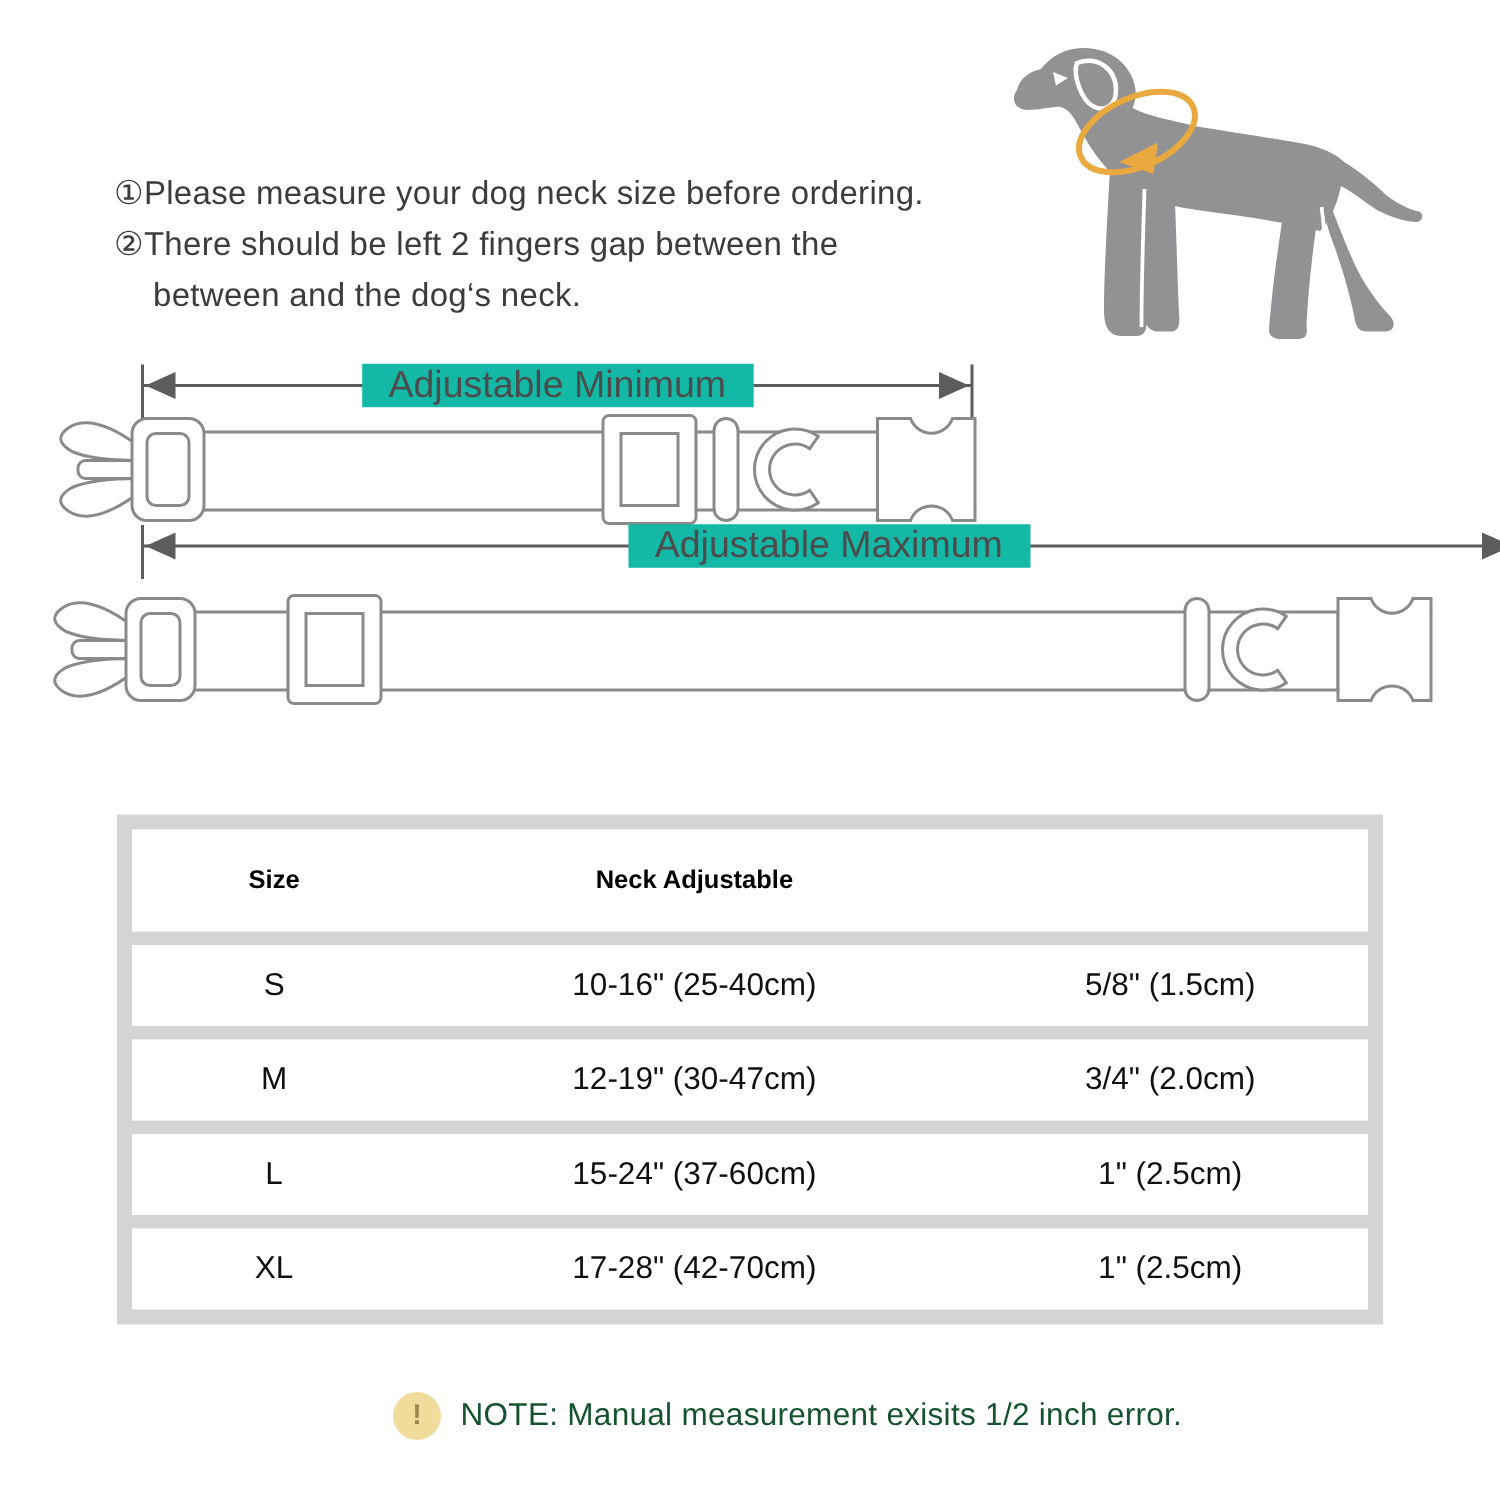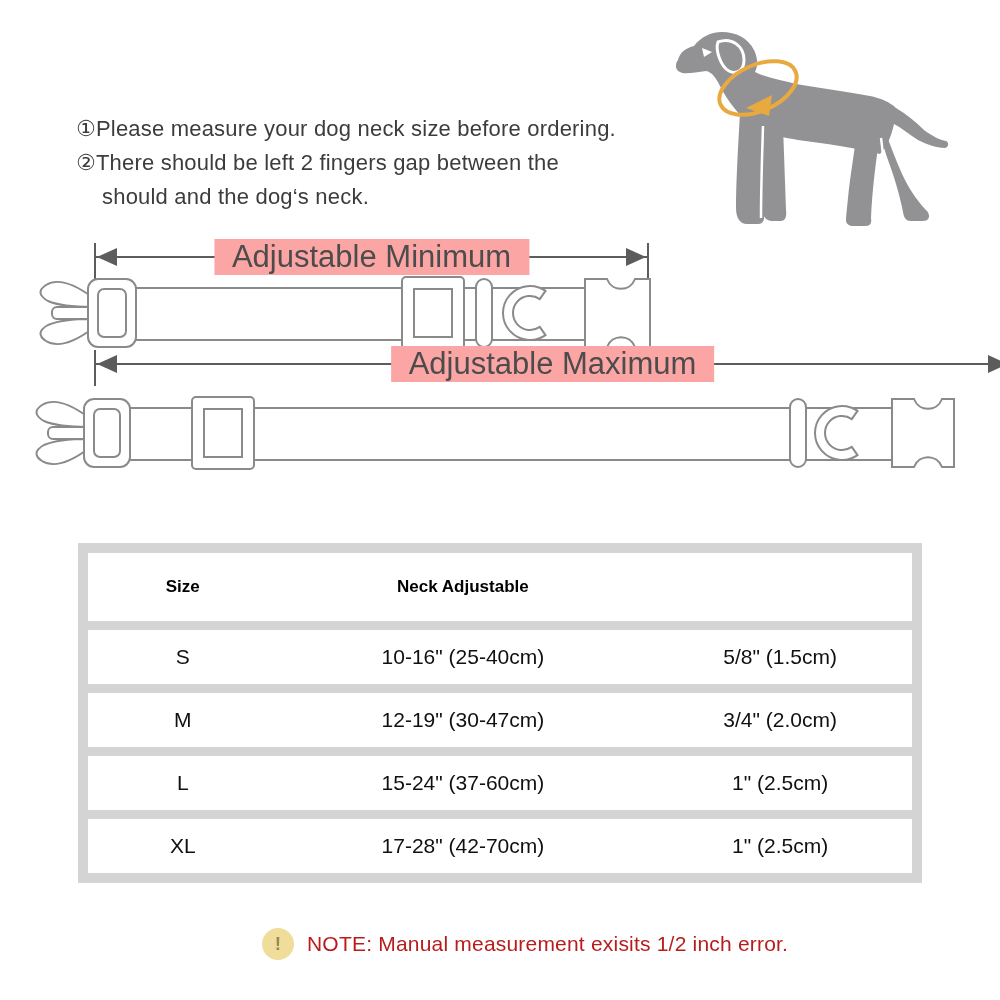--- a/index.html
+++ b/index.html
@@ -21,21 +21,21 @@
   
   .dim { position: absolute; height: 36px; }
   .dim-line { position: absolute; left: 0; right: 0; top: 13px; height: 0; border-top: 2px solid #5c5c5c; }
   .dim-tick { position: absolute; top: 0; bottom: 0; width: 2px; background: #5c5c5c; }
   .dim-tick.left { left: -1px; } .dim-tick.right { right: -1px; }
   .dim-arrow { position: absolute; top: 14px; transform: translateY(-50%); width: 0; height: 0;
                border-top: 9px solid transparent; border-bottom: 9px solid transparent; }
   .dim-arrow.left  { left: 2px;  border-right: 20px solid #5c5c5c; }
   .dim-arrow.right { right: 2px; border-left: 20px solid #5c5c5c; }
   .dim-label { position: absolute; left: 50%; top: 14px; transform: translate(-50%, -50%);
-               background: #fca5a5; padding: 0 18px; font-size: 31px; color: #4c4c4c; white-space: nowrap; }
+               background: #14b8a6; padding: 0 18px; font-size: 25px; color: #4c4c4c; white-space: nowrap; }
   .dim-min { left: 95px; top: 243px; width: 553px; }
   .dim-max { left: 95px; top: 350px; width: 915px; }
 
   
   .collar-min { position: absolute; left: 2px; top: 267px; }
   .collar-max { position: absolute; left: 2px; top: 387px; }
   .collar-svg path, .collar-svg rect { fill: #ffffff; stroke: #8a8a8a; stroke-width: 2; }
 
   
   .size-table { position: absolute; left: 78px; top: 543px; width: 844px;
@@ -46,29 +46,29 @@
   .tcell { text-align: center; color: #101010; }
   .col1 { width: 23%; } .col2 { width: 45%; } .col3 { width: 32%; }
   .trow.header .tcell { font-size: 17px; font-weight: bold; color: #000000; }
   .trow.data .tcell { font-size: 21px; }
 
   
   .note { position: absolute; left: 262px; top: 928px; display: flex; align-items: center; gap: 13px; }
   .note-icon { width: 32px; height: 32px; border-radius: 50%; background: #f1dd9b;
                display: flex; align-items: center; justify-content: center;
                color: #9c874f; font-size: 19px; font-weight: bold; }
-  .note-text { font-size: 21px; color: #b91c1c; letter-spacing: 0.2px; }
+  .note-text { font-size: 21px; color: #14532d; letter-spacing: 0.2px; }
 </style>
 </head>
 <body>
 
 <div class="instructions">
   <div class="line">①Please measure your dog neck size before ordering.</div>
   <div class="line">②There should be left 2 fingers gap between the</div>
-  <div class="line indent">should and the dog‘s neck.</div>
+  <div class="line indent">between and the dog‘s neck.</div>
 </div>
 
 <div class="dog-figure">
   <svg width="332" height="232" viewBox="0 0 332 232">
     <g>
 
       <path fill="#929295" d="M30,52
         C32,44 38,40 46,38 C52,30 62,24 74,24 C88,24 100,30 106,42
         C110,50 110,58 107,64 C118,70 134,72 148,76
         C172,80 200,84 222,88 C232,90 242,94 248,100

